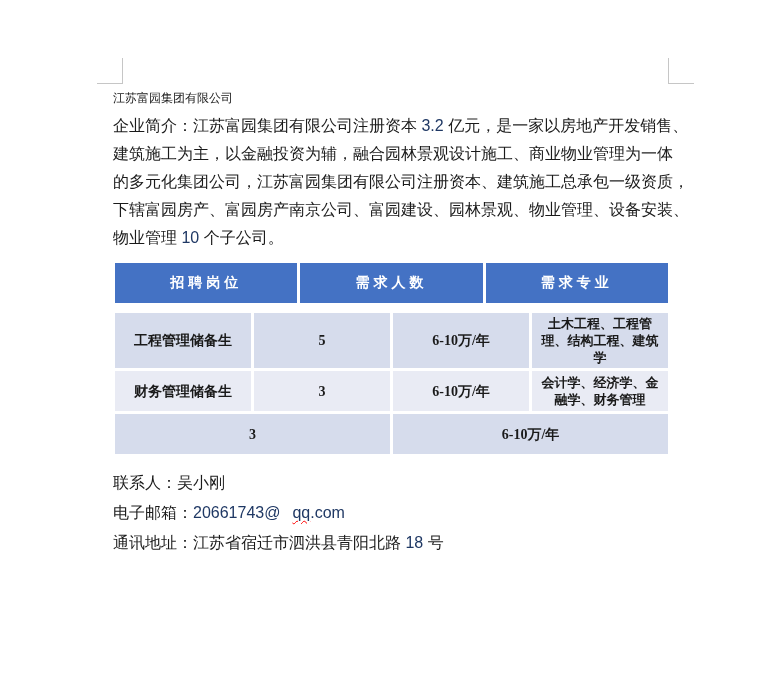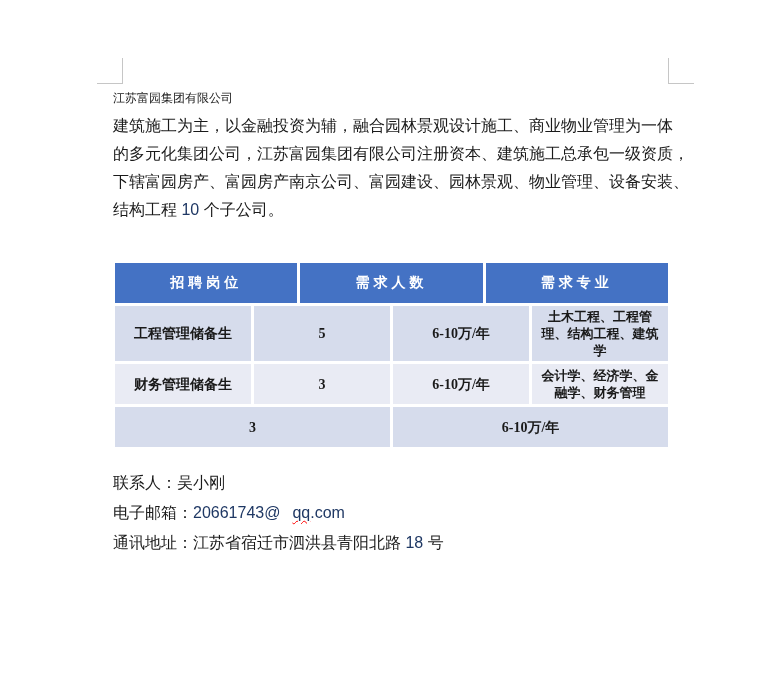--- a/index.html
+++ b/index.html
@@ -33,21 +33,21 @@
     text-decoration-style:wavy;
     text-decoration-color:var(--misspell-color);
     text-decoration-thickness:1px;
     text-underline-offset:2px;
     padding-left:12px;
   }
 
   
   .table{
     position:absolute;left:115px;top:263px;width:553px;
-    display:flex;flex-direction:column;gap:3px;
+    display:flex;flex-direction:column;gap:10px;
     font-family:"Liberation Serif","DejaVu Serif",serif;
   }
   .trow{display:flex;gap:3px;}
   .cell{
     flex:1 1 0;display:flex;align-items:center;justify-content:center;
     text-align:center;font-weight:bold;padding:2px 6px;box-sizing:border-box;
   }
   .thead .cell{
     background:var(--header-bg);color:#FFFFFF;min-height:40px;
     font-size:14px;letter-spacing:4px;
@@ -65,24 +65,25 @@
 <body>
 
 <div class="page">
 
   <div class="mark mark-tl"></div>
   <div class="mark mark-tr"></div>
 
   <div class="textblock">
     <div class="doc-title">江苏富园集团有限公司</div>
     <div>
+        <div class="para-line"><span>企业简介：江苏富园集团有限公司注册资本 </span><span class="latin">3.2</span><span> 亿元，是一家以房地产开发销售、</span></div>
         <div class="para-line"><span>建筑施工为主，以金融投资为辅，融合园林景观设计施工、商业物业管理为一体</span></div>
         <div class="para-line"><span>的多元化集团公司，江苏富园集团有限公司注册资本、建筑施工总承包一级资质，</span></div>
         <div class="para-line"><span>下辖富园房产、富园房产南京公司、富园建设、园林景观、物业管理、设备安装、</span></div>
-        <div class="para-line"><span>结构工程 </span><span class="latin">10</span><span> 个子公司。</span></div>
+        <div class="para-line"><span>物业管理 </span><span class="latin">10</span><span> 个子公司。</span></div>
       </div>
   </div>
 
   <div class="table">
     <div class="trow thead">
       <div class="cell">招聘岗位</div>
       <div class="cell">需求人数</div>
       <div class="cell">需求专业</div>
     </div>
     <div style="display: flex; flex-direction: column; gap: 3px;">

